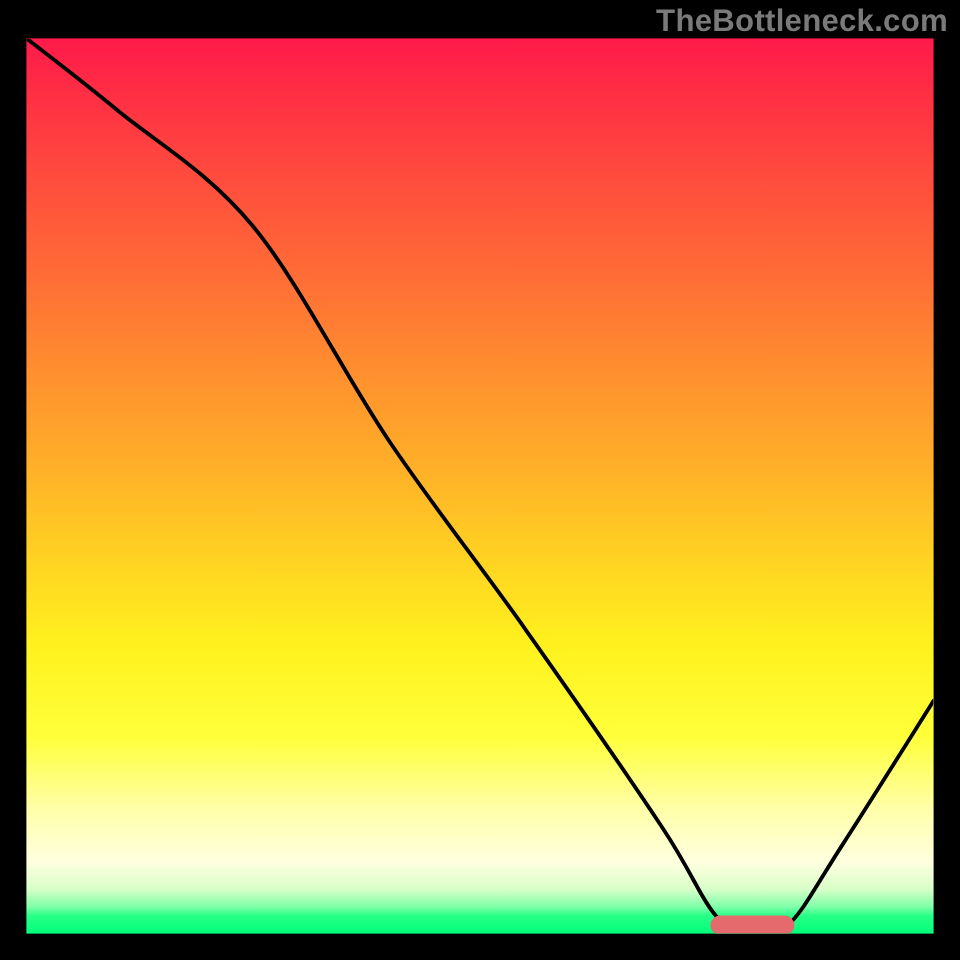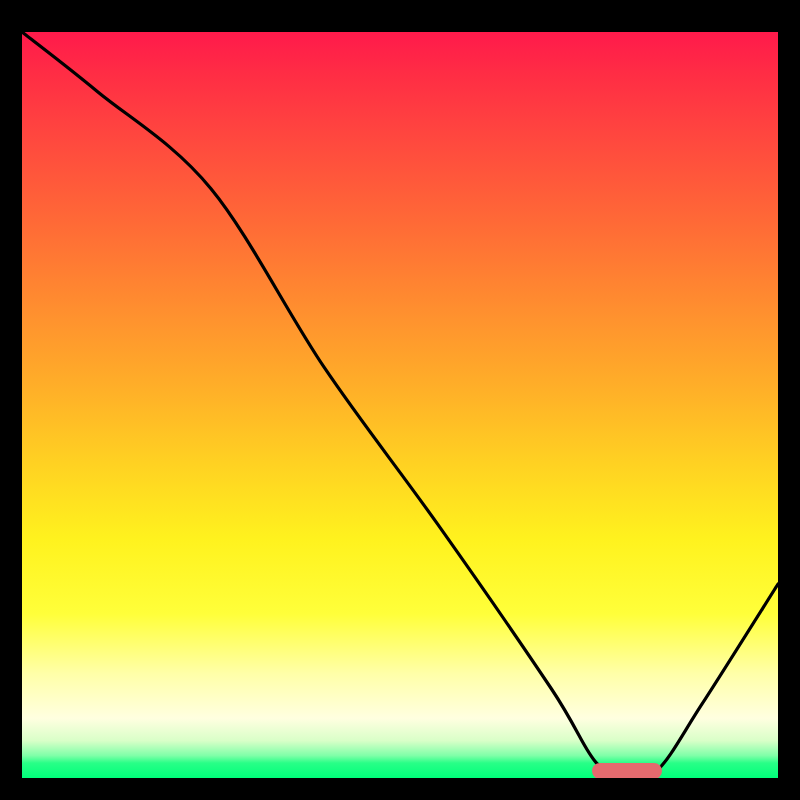--- a/index.html
+++ b/index.html
@@ -66,20 +66,21 @@
     border-radius: 8px;
     background: #e46a6e;
     z-index: 4;
   }
 </style>
 </head>
 <body>
 
 <div class="frame">
 
+  <div class="watermark">TheBottleneck.com</div>
 
   <div class="plot-area">
 
     <svg class="curve" viewBox="0 0 756 746" preserveAspectRatio="none">
       <path d="M 0.0 0.0 C 12.6 9.9, 44.1 33.6, 75.6 59.7 C 107.1 85.8, 151.2 110.7, 189.0 156.7 C 226.8 202.7, 264.6 279.8, 302.4 335.7 C 340.2 391.6, 378.0 438.9, 415.8 492.4 C 453.6 545.8, 502.7 616.7, 529.2 656.5 C 555.7 696.3, 562.0 717.4, 574.6 731.1 C 587.2 744.8, 594.7 737.3, 604.8 738.5 C 614.9 739.8, 622.4 749.7, 635.0 738.5 C 647.6 727.3, 660.2 702.5, 680.4 671.4 C 700.6 640.3, 743.4 571.9, 756.0 552.0"></path>
     </svg>
 
     <div class="marker" style="left:569.6px; top:730.5px; width:70.5px;"></div>
 
   </div>

